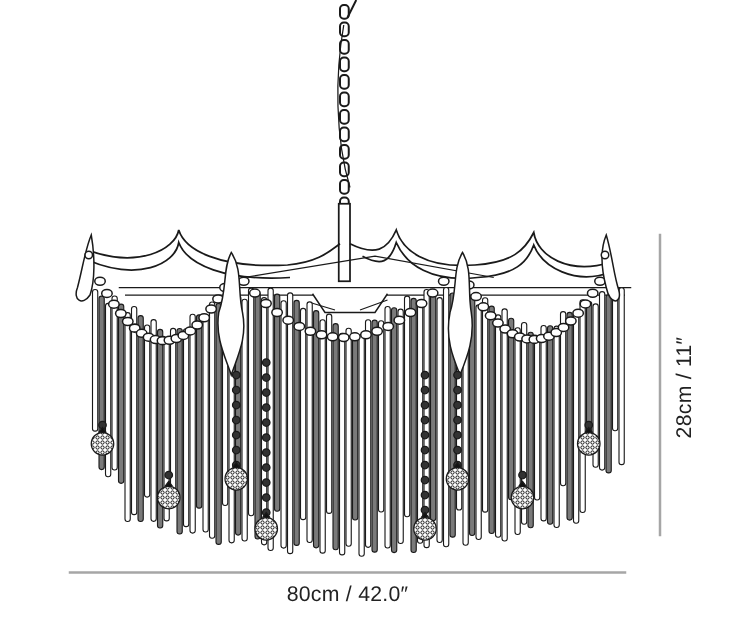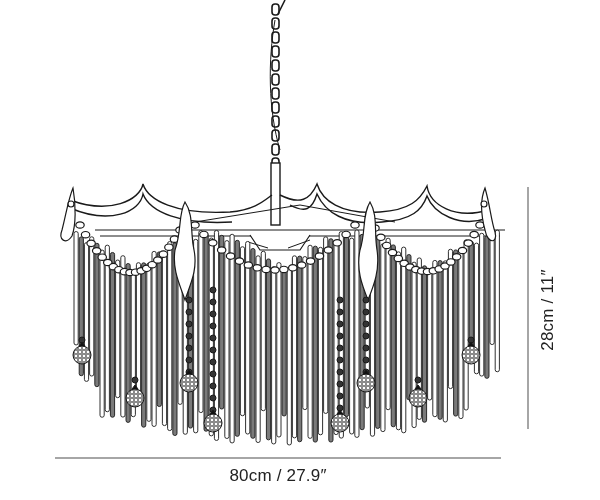--- a/index.html
+++ b/index.html
@@ -271,15 +271,15 @@
         <path d="M 79 346 L 82 342 L 85 346" fill="#111"></path>
         <circle cx="471" cy="340" r="3" fill="#333"></circle>
         <circle cx="471" cy="355" r="9" fill="url(#mesh)"></circle>
         <path d="M 468 346 L 471 342 L 474 346" fill="#111"></path>
       </g>
   </svg>
 
   <div class="dim-line dim-h"></div>
   <div class="dim-line dim-v"></div>
 
-  <div class="label label-width">80cm / 27.9″</div>
+  <div class="label label-width">80cm / 42.0″</div>
   <div class="label label-height">28cm / 11″</div>
 </div>
 
 </body></html>

